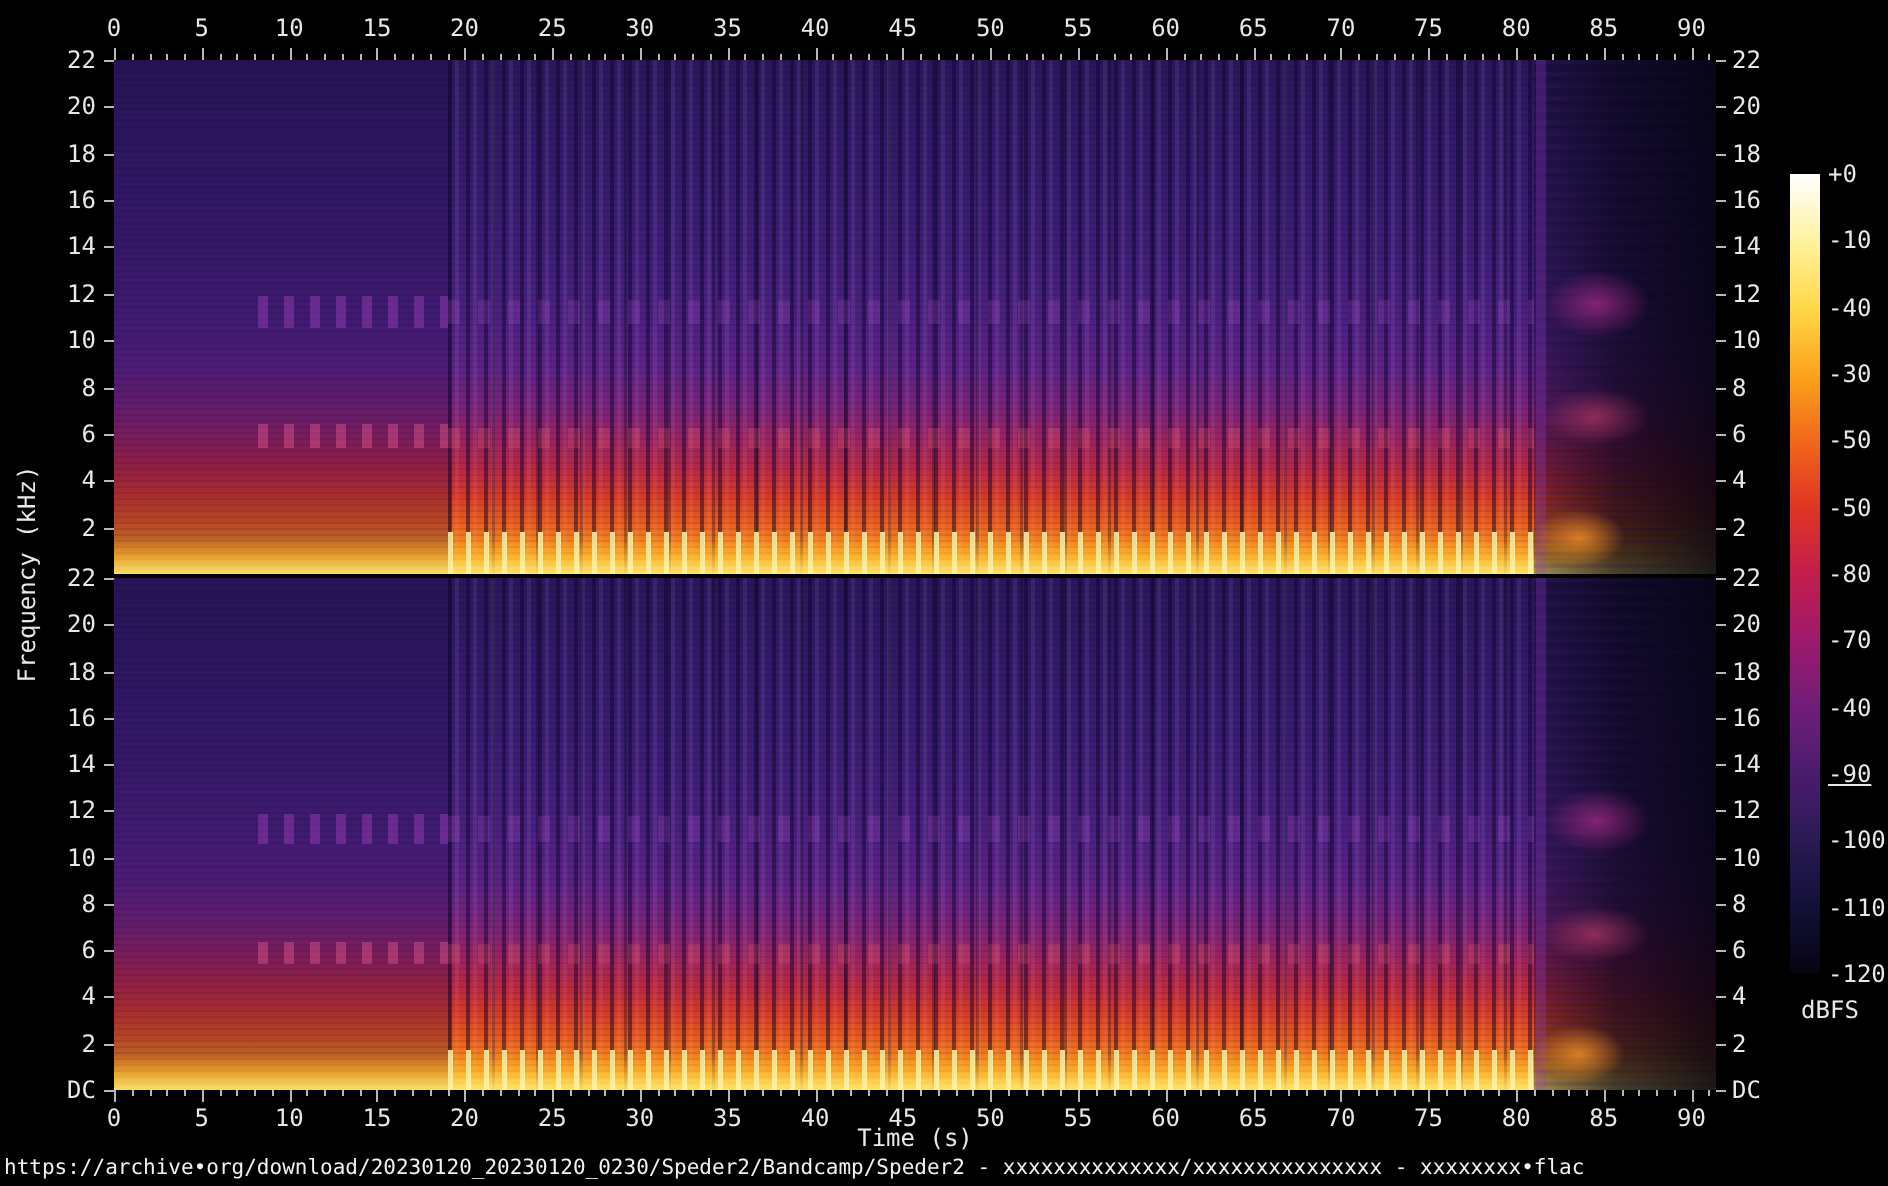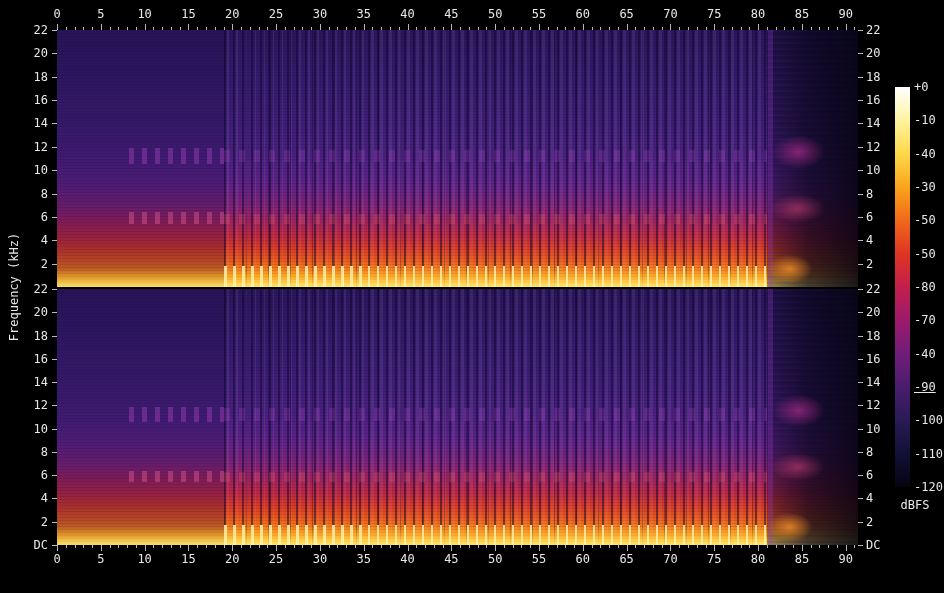--- a/index.html
+++ b/index.html
@@ -480,20 +480,21 @@
       <div class="tick-label" style="left: 76.5864%;">70</div>
       <div class="tick-major" style="left: 82.0569%;"></div>
       <div class="tick-label" style="left: 82.0569%;">75</div>
       <div class="tick-major" style="left: 87.5274%;"></div>
       <div class="tick-label" style="left: 87.5274%;">80</div>
       <div class="tick-major" style="left: 92.9978%;"></div>
       <div class="tick-label" style="left: 92.9978%;">85</div>
       <div class="tick-major" style="left: 98.4683%;"></div>
       <div class="tick-label" style="left: 98.4683%;">90</div>
     </div>
+  <div class="axis-title-x">Time (s)</div>
 
   <div class="cbar">
     <div class="cbar-gradient" style="background: linear-gradient(rgb(255, 255, 255) 0%, rgb(255, 243, 160) 8.33333%, rgb(255, 216, 74) 16.6667%, rgb(251, 164, 28) 25%, rgb(241, 104, 26) 33.3333%, rgb(223, 53, 35) 41.6667%, rgb(195, 30, 77) 50%, rgb(156, 26, 108) 58.3333%, rgb(112, 29, 121) 66.6667%, rgb(74, 28, 110) 75%, rgb(42, 26, 85) 83.3333%, rgb(18, 16, 54) 91.6667%, rgb(5, 4, 16) 100%);"></div>
   </div>
   <div class="cbar-ticks">
       <div class="cblabel" style="top: 0%;">+0</div>
       <div class="cblabel" style="top: 8.33333%;">-10</div>
       <div class="cblabel" style="top: 16.6667%;">-40</div>
       <div class="cblabel" style="top: 25%;">-30</div>
       <div class="cblabel" style="top: 33.3333%;">-50</div>
@@ -501,13 +502,14 @@
       <div class="cblabel" style="top: 50%;">-80</div>
       <div class="cblabel" style="top: 58.3333%;">-70</div>
       <div class="cblabel" style="top: 66.6667%;">-40</div>
       <div class="cblabel" style="top: 75%; text-decoration: underline;">-90</div>
       <div class="cblabel" style="top: 83.3333%; text-align: right;">-100</div>
       <div class="cblabel" style="top: 91.6667%;">-110</div>
       <div class="cblabel" style="top: 100%;">-120</div>
     </div>
   <div class="cbar-unit">dBFS</div>
 
+  <div class="footer-url">https://archive•org/download/20230120_20230120_0230/Speder2/Bandcamp/Speder2 - xxxxxxxxxxxxxx/xxxxxxxxxxxxxxx - xxxxxxxx•flac</div>
 </div>
 
 </body></html>

